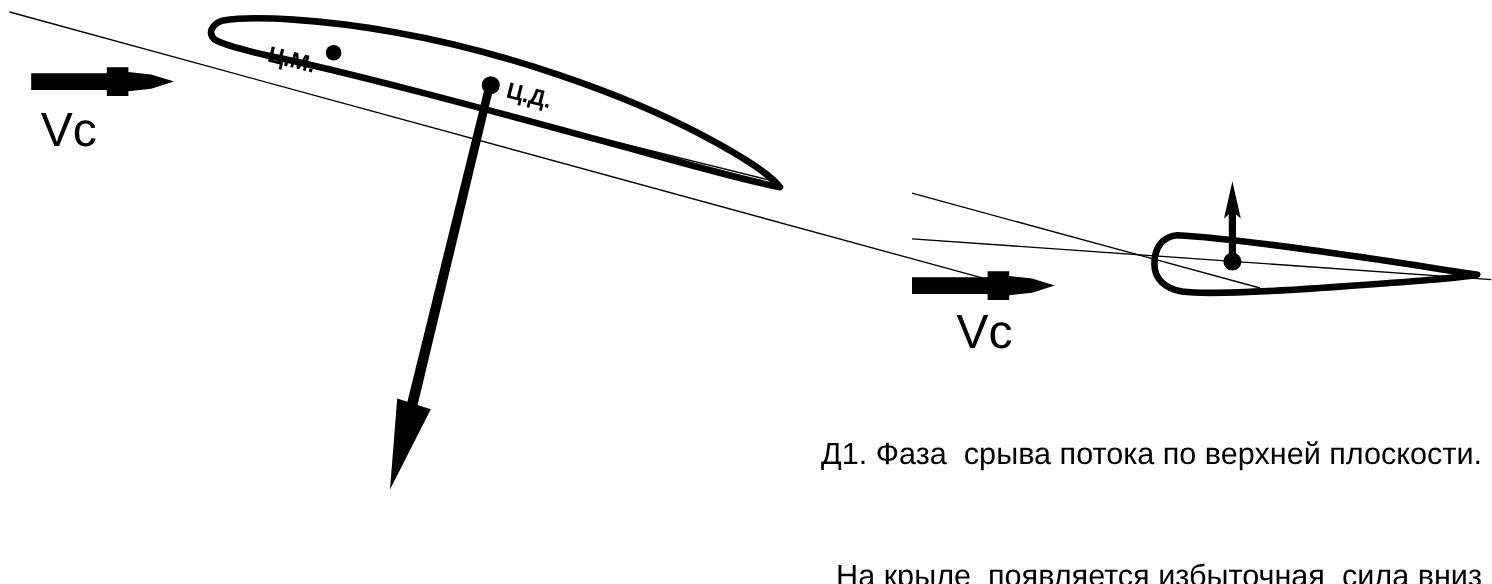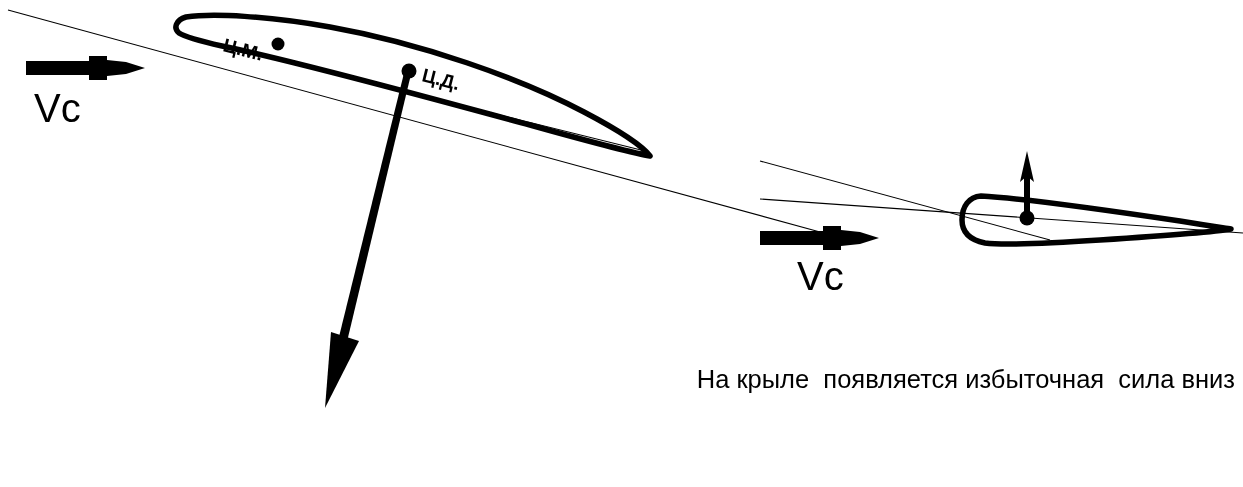--- a/index.html
+++ b/index.html
@@ -139,19 +139,20 @@
       </g>
 
       <g>
         <path class="svg-solid" d="M 760 231 L 823 231 L 823 226 L 841 226 L 841 230 L 860 232 L 879 238 L 860 244 L 841 246 L 841 250 L 823 250 L 823 245 L 760 245 Z"></path>
         <text class="vc-label" x="797" y="290">Vc</text>
       </g>
     </g>
   </svg>
 
   <div id="caption">
+    <span class="cap-line">Д1. Фаза  срыва потока по верхней плоскости.</span>
     <span class="cap-line">На крыле  появляется избыточная  сила вниз</span>
     
     
     
   </div>
 
 </div>
 
 </body></html>

